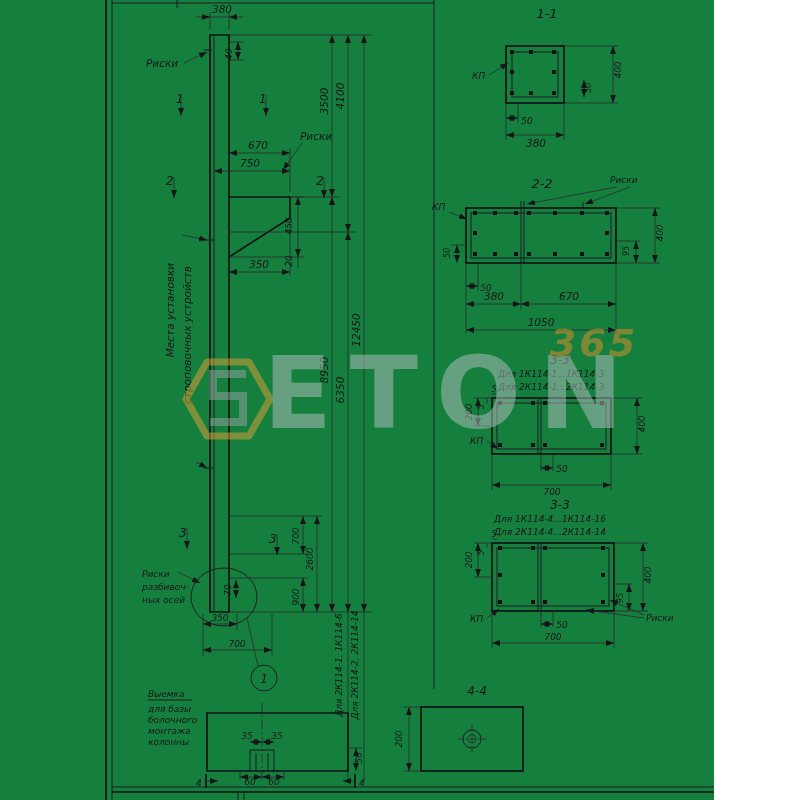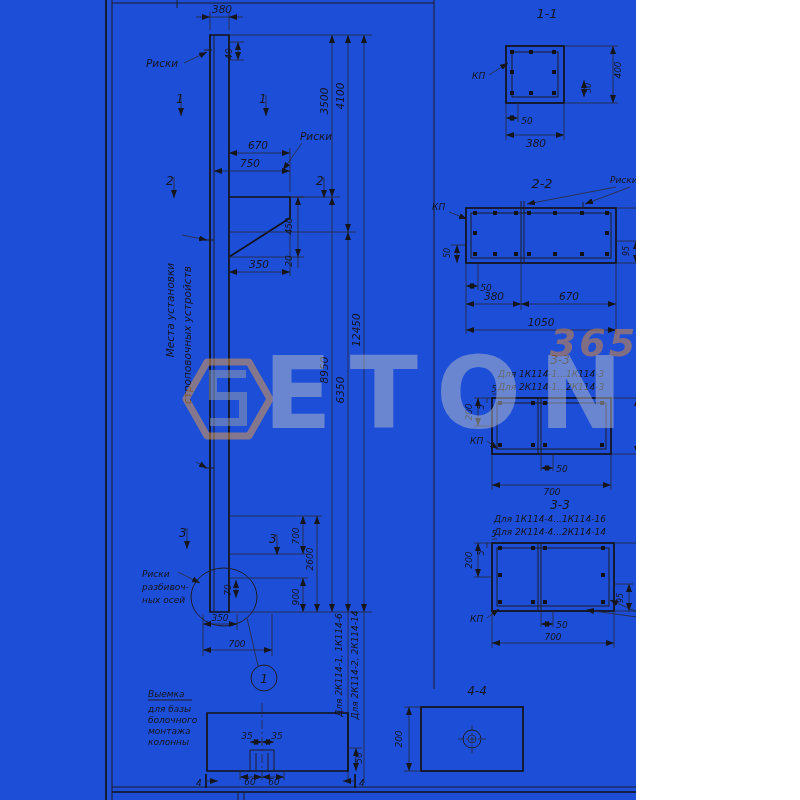--- a/index.html
+++ b/index.html
@@ -1,16 +1,16 @@
 <!DOCTYPE html>
 <html><head>
 <meta charset="utf-8">
 <style>
   html,body{margin:0;padding:0;background:#ffffff;}
-  .page{position:relative;width:636px;height:800px;background:#1d4ed8;overflow:hidden;}
+  .page{position:relative;width:714px;height:800px;background:#15803d;overflow:hidden;}
   svg{display:block;}
   .l{stroke:#1d1d22;stroke-width:1;fill:none;}
   .t{stroke:#121216;stroke-width:1.7;fill:none;}
   .d{stroke:#2a2a30;stroke-width:.8;fill:none;}
   .dot{fill:#121216;stroke:none;}
   .tx{font-family:"DejaVu Sans",sans-serif;font-style:italic;fill:#15151a;font-size:10.5px;}
   .s8{font-size:8px;} .s9{font-size:9px;} .s12{font-size:12px;} .s13{font-size:13px;}
   .mid{text-anchor:middle;}
   .wm-big{font-family:"DejaVu Sans",sans-serif;font-weight:bold;fill:#bfc4ca;letter-spacing:18px;font-size:100px;}
   .wm-num{font-family:"DejaVu Sans",sans-serif;font-weight:bold;font-style:italic;fill:#ee8f2b;font-size:38px;letter-spacing:3px;}

